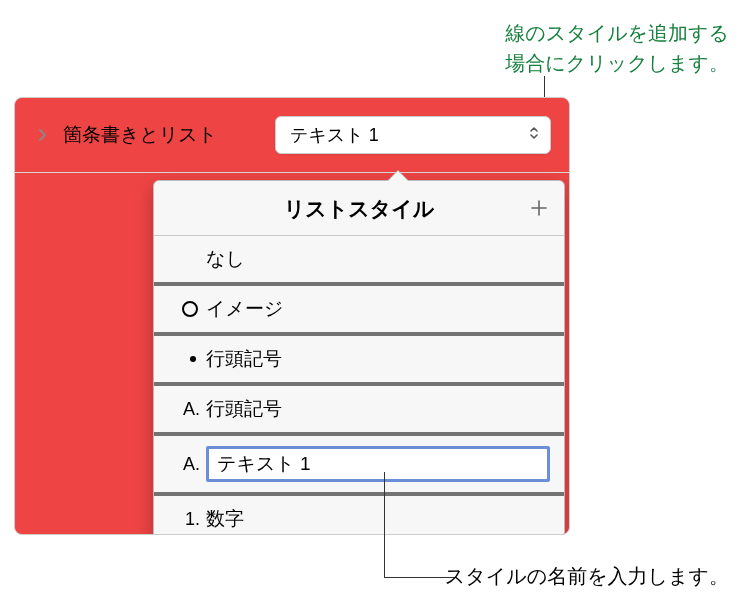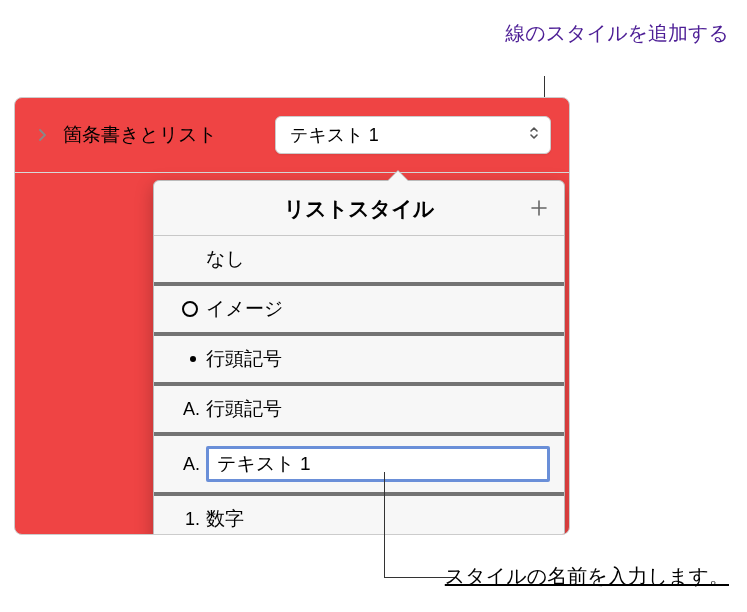--- a/index.html
+++ b/index.html
@@ -14,30 +14,29 @@
       background: #fff;
       position: relative;
     }
     .callout-top {
       position: absolute;
       top: 18px;
       right: 18px;
       text-align: right;
       font-size: 20px;
       line-height: 1.5;
-      color: #4c1d95;
+      color: #15803d;
     }
     .callout-bottom {
       position: absolute;
       bottom: 22px;
       right: 18px;
       text-align: right;
       font-size: 20px;
       color: #000;
-      text-decoration: underline;
     }
     .panel-container {
       position: absolute;
       top: 97px;
       left: 14px;
       width: 556px;
       height: 438px;
       border: 1px solid #ccc;
       border-radius: 8px;
       background: #ef4444;
@@ -191,20 +190,21 @@
       width: 1px;
       height: 125px;
       background: #333;
     }
   </style>
 </head>
 <body>
 
 <div class="callout-top">
   <div>線のスタイルを追加する</div>
+  <div>場合にクリックします。</div>
 </div>
 
 <div class="leader-top"></div>
 
 <div class="panel-container">
   <div class="panel-row">
     <span class="chevron-icon">
       <svg viewBox="0 0 8 12">
           <path d="M1 1 L6 6 L1 11" stroke="#888" stroke-width="1.8" fill="none" stroke-linecap="round"></path>
         </svg>

